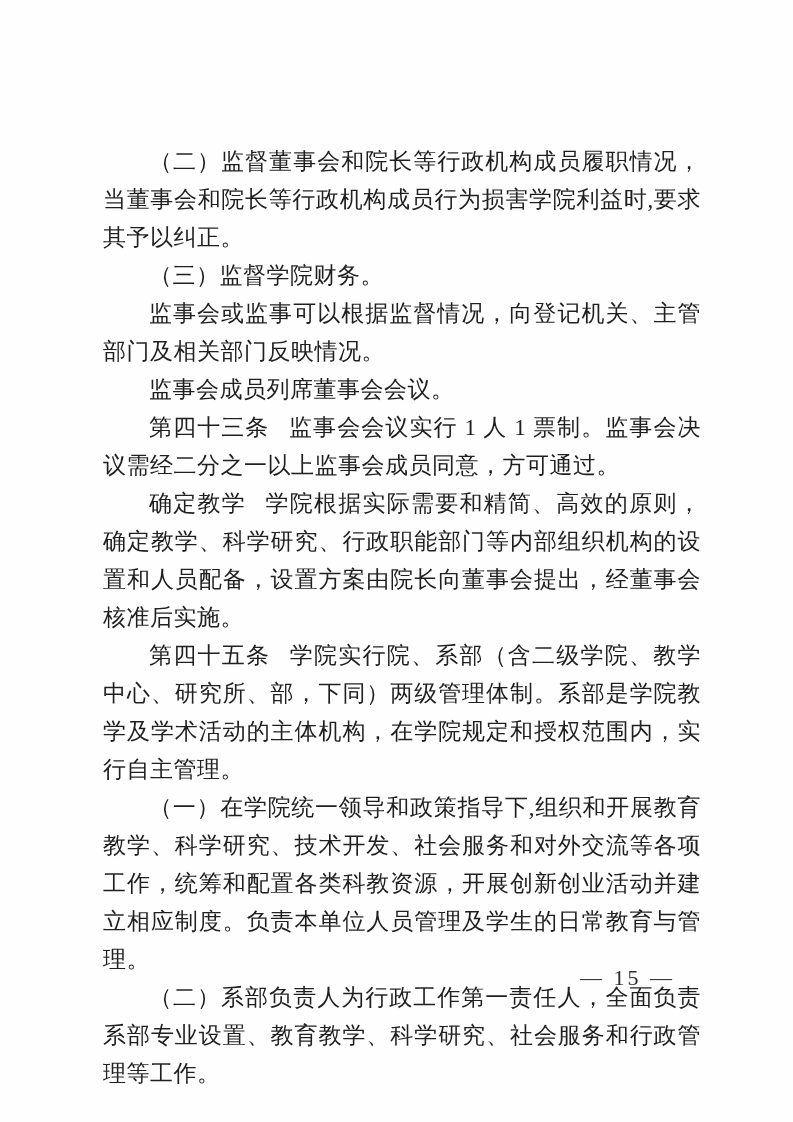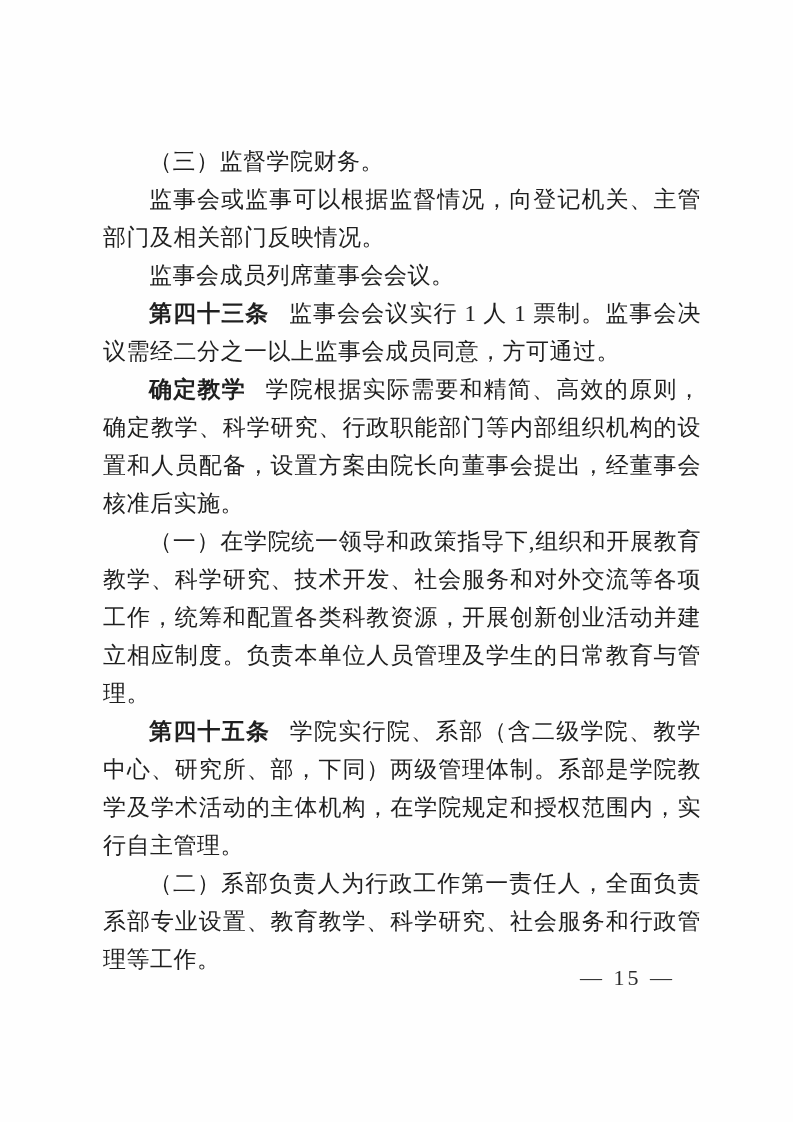--- a/index.html
+++ b/index.html
@@ -25,21 +25,21 @@
   }
   .body-text p {
     margin: 0;
     padding: 0;
     font-size: 23px;
     line-height: 38px;
     text-indent: 2em;
     letter-spacing: 0.5px;
   }
   .article-lead {
-    font-weight: bold;
+    font-weight: normal;
   }
   .article-lead:not(:empty) {
     margin-right: 0.85em;
   }
   .page-footer {
     position: absolute;
     top: 963px;
     right: 118px;
     font-size: 22px;
     line-height: 30px;
@@ -47,20 +47,23 @@
     color: #2a2a2a;
   }
 </style>
 </head>
 <body>
 
 <div class="page">
 
   <div class="body-text">
 
+    <p>
+      <span>（二）监督董事会和院长等行政机构成员履职情况，当董事会和院长等行政机构成员行为损害学院利益时,要求其予以纠正。</span>
+    </p>
 
     <p>
       <span>（三）监督学院财务。</span>
     </p>
 
 
     <p>
       <span>监事会或监事可以根据监督情况，向登记机关、主管部门及相关部门反映情况。</span>
     </p>
 
@@ -71,25 +74,25 @@
     <p>
       <span class="article-lead">第四十三条</span><span>监事会会议实行 1 人 1 票制。监事会决议需经二分之一以上监事会成员同意，方可通过。</span>
     </p>
 
 
     <p>
       <span class="article-lead">确定教学</span><span>学院根据实际需要和精简、高效的原则，确定教学、科学研究、行政职能部门等内部组织机构的设置和人员配备，设置方案由院长向董事会提出，经董事会核准后实施。</span>
     </p>
 
     <p>
-      <span>（一）在学院统一领导和政策指导下,组织和开展教育教学、科学研究、技术开发、社会服务和对外交流等各项工作，统筹和配置各类科教资源，开展创新创业活动并建立相应制度。负责本单位人员管理及学生的日常教育与管理。</span>
+      <span class="article-lead">第四十五条</span><span>学院实行院、系部（含二级学院、教学中心、研究所、部，下同）两级管理体制。系部是学院教学及学术活动的主体机构，在学院规定和授权范围内，实行自主管理。</span>
     </p>
 
     <p>
-      <span class="article-lead">第四十五条</span><span>学院实行院、系部（含二级学院、教学中心、研究所、部，下同）两级管理体制。系部是学院教学及学术活动的主体机构，在学院规定和授权范围内，实行自主管理。</span>
+      <span>（一）在学院统一领导和政策指导下,组织和开展教育教学、科学研究、技术开发、社会服务和对外交流等各项工作，统筹和配置各类科教资源，开展创新创业活动并建立相应制度。负责本单位人员管理及学生的日常教育与管理。</span>
     </p>
 
     <p>
       <span>（二）系部负责人为行政工作第一责任人，全面负责系部专业设置、教育教学、科学研究、社会服务和行政管理等工作。</span>
     </p>
 
   </div>
 
   <div class="page-footer">— 15 —</div>
 

